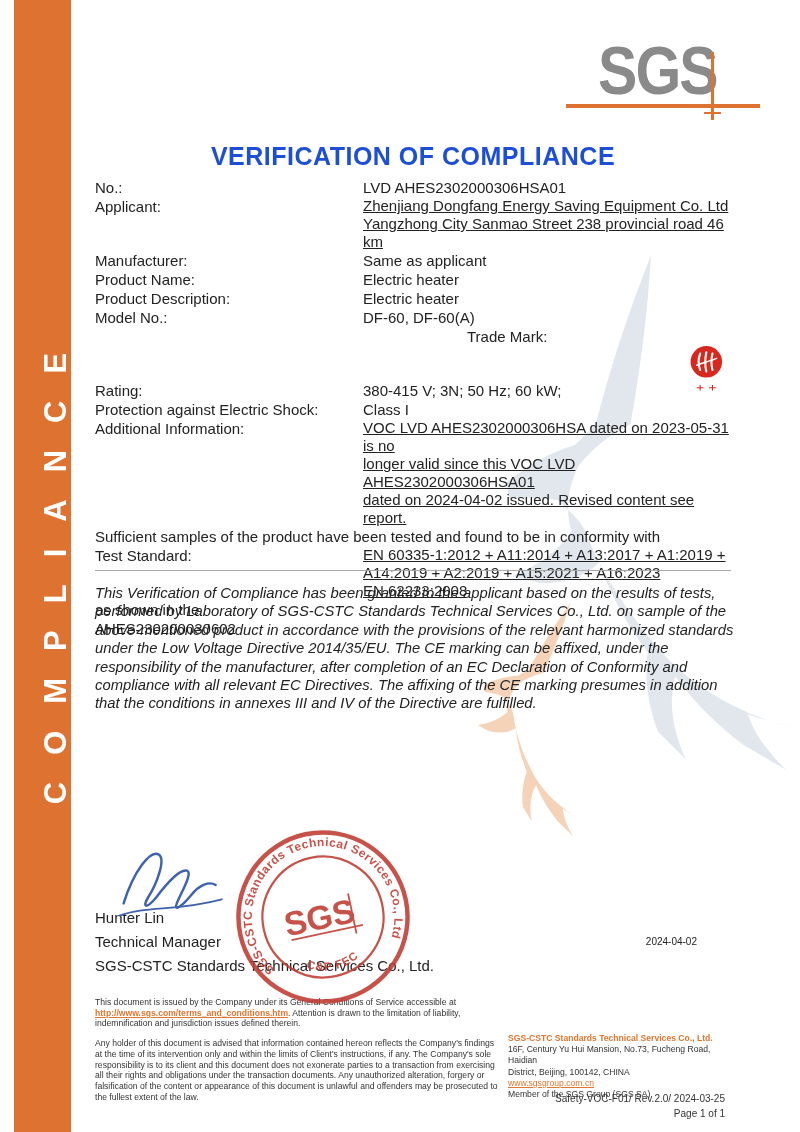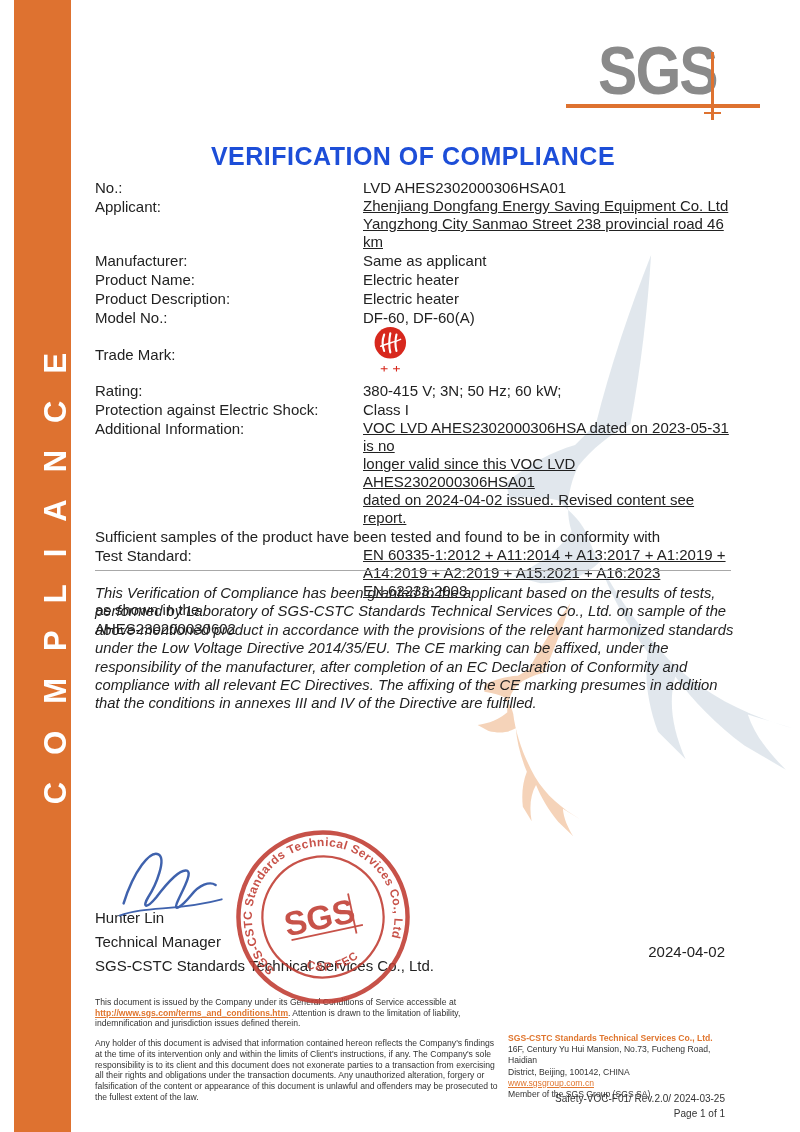--- a/index.html
+++ b/index.html
@@ -23,27 +23,27 @@
   .wm-gray{position:absolute;left:430px;top:240px;width:380px;height:600px;opacity:.55;z-index:0;}
   .wm-peach{position:absolute;left:402px;top:596px;width:250px;height:250px;opacity:.8;
         transform:rotate(14deg);z-index:0;}
   
   .fields{position:absolute;left:95px;top:178px;width:640px;font-size:15px;z-index:1;}
   .row{display:flex;line-height:19px;}
   .row .lbl{width:268px;flex:none;}
   .row .val{flex:1;}
   .row.multi .val div{line-height:18px;text-decoration:underline;}
   .row.full{display:block;line-height:19px;}
-  .row.tmrow{height:54px;align-items:center;}
+  .row.tmrow{height:54px;align-items:flex-end;flex-direction:column;}
   .divider{position:absolute;left:95px;top:570px;width:636px;height:1px;background:#a8a8a8;z-index:1;}
   .paragraph{position:absolute;left:95px;top:584px;width:642px;font-size:14.8px;line-height:18.4px;z-index:1;font-style:italic;}
   
   .sig-svg{position:absolute;left:112px;top:840px;width:150px;height:92px;z-index:2;}
   .sig-block{position:absolute;left:95px;top:906px;font-size:15px;line-height:24px;z-index:1;}
-  .date{position:absolute;left:560px;top:936px;width:165px;text-align:right;font-size:15px;z-index:1;margin-top:7px;}
+  .date{position:absolute;left:532px;top:936px;width:165px;text-align:right;font-size:10px;z-index:1;}
   .stamp{position:absolute;left:234px;top:828px;width:178px;height:178px;transform:rotate(-12deg);
         opacity:.88;z-index:3;}
   
   .f-left{position:absolute;left:95px;top:997px;width:408px;font-size:8.6px;line-height:1.25;color:#333;z-index:1;}
   .f-left .blk2{margin-top:9px;}
   .f-link{color:#E0762F;text-decoration:underline;font-weight:bold;}
   .f-right{position:absolute;left:508px;top:1033px;width:230px;font-size:8.6px;line-height:1.3;color:#333;z-index:1;}
   .f-company{color:#E0762F;font-weight:bold;}
   .f-site{color:#E0762F;text-decoration:underline;display:inline-block;}
   .f-ref{position:absolute;left:480px;top:1092px;width:245px;text-align:right;font-size:10px;

